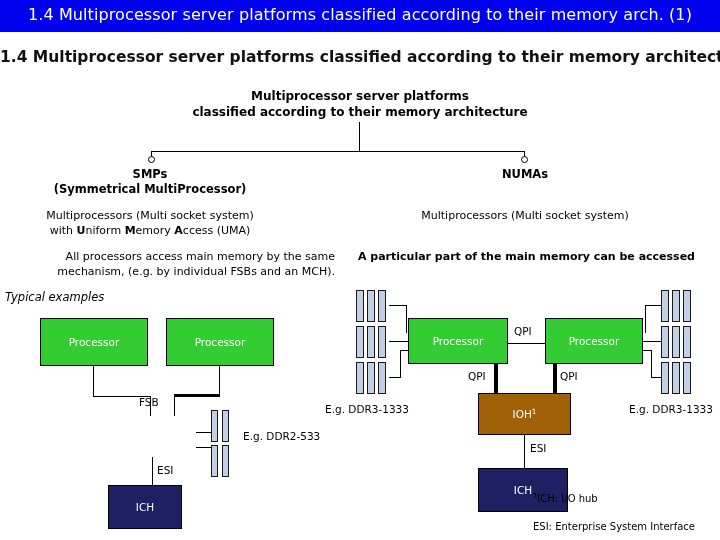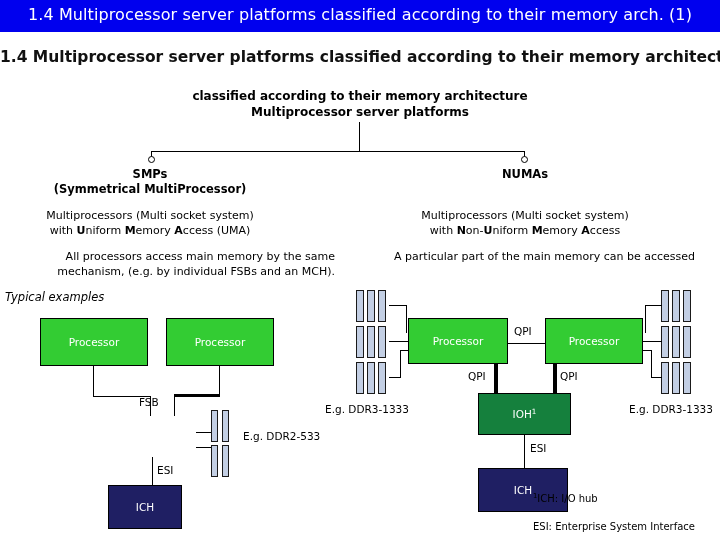--- a/index.html
+++ b/index.html
@@ -55,35 +55,35 @@
     line-height:15px;white-space:nowrap;
   }
   .subL{left:20px;top:208px;width:260px;}
   .subR{left:395px;top:208px;width:260px;}
 
   .coldesc{
     position:absolute;text-align:right;font-size:11px;color:#000;
     line-height:15px;white-space:nowrap;
   }
   .descL{left:5px;top:249px;width:330px;}
-  .descR{left:345px;top:249px;width:350px;}
+  .descR{left:345px;top:249px;width:350px;font-weight:bold;}
 
   .typical{
     position:absolute;left:5px;top:290px;font-size:11.5px;
     font-style:italic;color:#000;white-space:nowrap;
   }
 
   
   .blk{
     position:absolute;box-sizing:border-box;border:1px solid #000;
     display:flex;align-items:center;justify-content:center;
     color:#ffffff;font-size:10.5px;white-space:nowrap;
   }
   .green{background:#33cc33;}
-  .gray {background:#15803d;}
+  .gray {background:#a16207;}
   .navy {background:#1f1f63;}
 
   
   .p1{left:40px; top:318px; width:108px;height:48px;}
   .p2{left:166px;top:318px; width:108px;height:48px;}
   .mch{left:108px;top:415px; width:88px; height:42px;}
   .ich{left:108px;top:485px; width:74px; height:44px;}
 
   
   .p3{left:408px;top:318px; width:100px;height:46px;}
@@ -116,22 +116,22 @@
 
 <div id="slide">
 
   <div class="titlebar">
     <div class="t">1.4 Multiprocessor server platforms classified according to their memory arch. (1)</div>
   </div>
 
   <div class="slidehead">1.4 Multiprocessor server platforms classified according to their memory architecture (1)</div>
 
   <div class="roottxt">
+    <div>Multiprocessor server platforms</div>
     <div>classified according to their memory architecture</div>
-    <div>Multiprocessor server platforms</div>
   </div>
 
   <div class="ln vroot"></div>
   <div class="ln hbar"></div>
   <div class="ln vleft"></div>
   <div class="ln vright"></div>
   <div class="knob knobL"></div>
   <div class="knob knobR"></div>
 
   <div class="colhead headL">
@@ -145,21 +145,20 @@
   <div class="coldesc descL">
     <div>All processors access main memory by the same</div>
     <div>mechanism, (e.g. by individual FSBs and an MCH).</div>
   </div>
 
   <div class="colhead headR">
     <div>NUMAs</div>
   </div>
   <div class="colsub subR">
     <div>Multiprocessors (Multi socket system)</div>
-    <div>with <b>N</b>on-<b>U</b>niform <b>M</b>emory <b>A</b>ccess</div>
   </div>
   <div class="coldesc descR">
     <div>A particular part of the main memory can be accessed</div>
   </div>
 
   <div class="typical">Typical examples</div>
 
   <div class="blk green p1">
     <span>Processor</span>
   </div>

